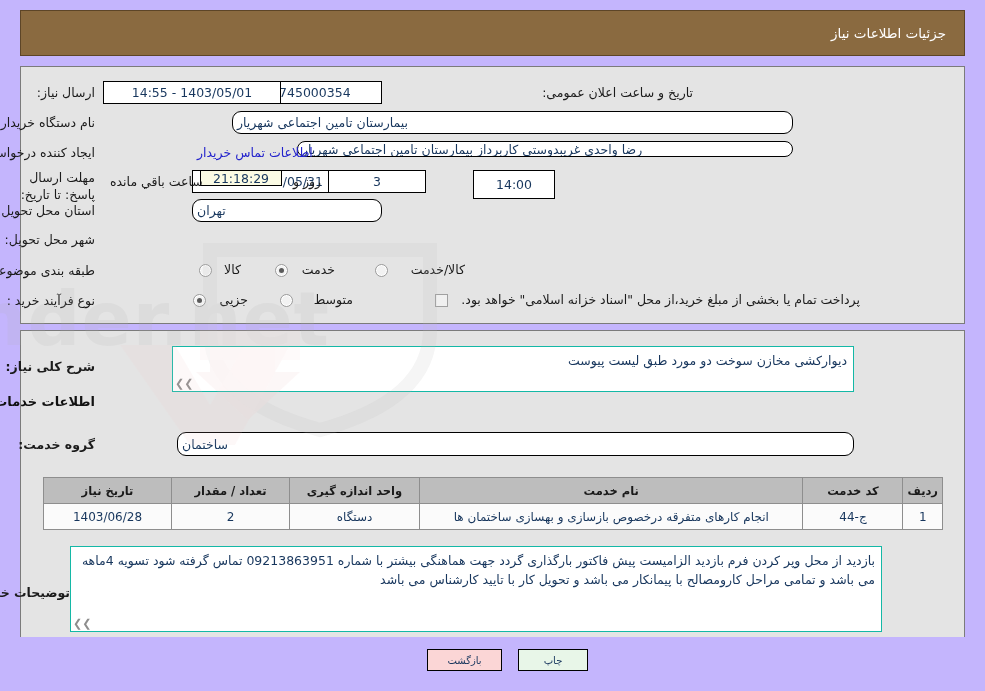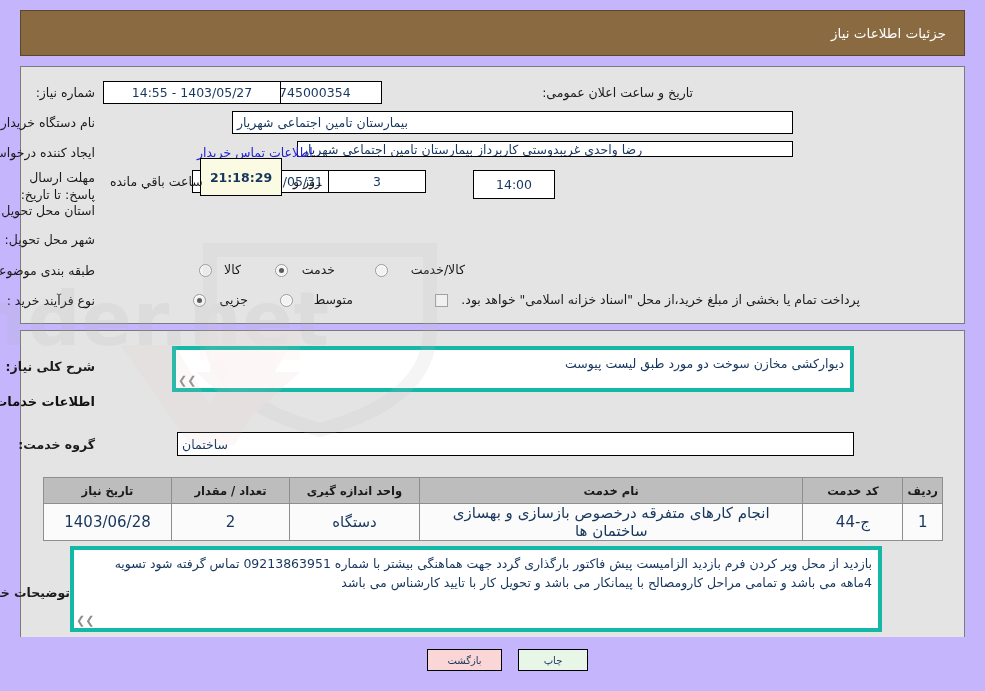--- a/index.html
+++ b/index.html
@@ -60,21 +60,21 @@
     font-size: 12.5px;
     color: #17365d;
     display: flex;
     align-items: center;
     padding: 0 4px;
     white-space: nowrap;
     overflow: hidden;
     direction: rtl;
   }
   .fld.center { justify-content: center; }
-  .fld.right  { justify-content: flex-end; }
+  .fld.right  { justify-content: flex-end; border-radius: 9px; }
   .fld.yel { background: #fbfbe4; }
   .link {
     position: absolute;
     color: #2222cc;
     font-size: 12.5px;
     text-decoration: none;
     cursor: pointer;
     white-space: nowrap;
   }
   .plain {
@@ -105,21 +105,21 @@
     position: absolute;
     width: 13px; height: 13px;
     border: 1px solid #a0a0a0;
     background: #f0f0f0;
   }
 
   
   .ta {
     position: absolute;
     background: #ffffff;
-    border: 4px solid #14b8a6;
+    border: 1px solid #14b8a6;
     font-size: 12.5px;
     color: #17365d;
     padding: 4px 6px 0 6px;
     direction: rtl;
     text-align: right;
     line-height: 1.55;
     overflow: hidden;
   }
   .ta .grip {
     position: absolute;
@@ -159,21 +159,21 @@
     text-align: center;
     padding: 0 4px;
   }
   .tbl td {
     background: #fbfbfb;
     border: 1px solid #8e8e8e;
     color: #17365d;
     height: 26px;
     text-align: center;
     padding: 0 4px;
-    font-size: 15px;
+    font-size: 12px;
   }
 
   
   .btn {
     position: absolute;
     height: 22px;
     border: 1px solid #000000;
     font-size: 10px;
     font-family: "DejaVu Sans", "Liberation Sans", sans-serif;
     display: flex; align-items: center; justify-content: center;
@@ -196,43 +196,44 @@
 <body>
 
 <div class="page">
 
   <div class="titlebar">
     <span class="ttl">جزئیات اطلاعات نیاز</span>
   </div>
 
   <div class="panel" id="panel-top"></div>
 
-  <div class="lbl" style="right:890px; top:85px;">شماره نیاز:</div>
+  <div class="lbl" style="right:890px; top:85px;">ارسال نیاز:</div>
   <div class="fld center" style="right:603px; top:81px; width:190px; height:23px;">1103091745000354</div>
 
   <div class="lbl" style="right:292px; top:85px;">تاریخ و ساعت اعلان عمومی:</div>
-  <div class="fld center" style="right:684px; top:81px; width:178px; height:23px; left:103px; right:auto;">1403/05/27 - 14:55</div>
+  <div class="fld center" style="right:684px; top:81px; width:178px; height:23px; left:103px; right:auto;">1403/05/01 - 14:55</div>
 
   <div class="lbl" style="right:890px; top:115px;">نام دستگاه خریدار:</div>
   <div class="fld right" style="left:232px; top:111px; width:561px; height:23px;">بیمارستان تامین اجتماعی شهریار</div>
 
   <div class="lbl" style="right:890px; top:145px;">ایجاد کننده درخواست:</div>
   <div class="fld right" style="left:297px; top:141px; width:496px; height:16px;">رضا واحدی غریبدوستی کاربرداز بیمارستان تامین اجتماعی شهریار</div>
   <a class="link" style="left:197px; top:145px;">اطلاعات تماس خریدار</a>
 
   <div class="lbl" style="right:890px; top:170px; text-align:right; white-space:normal; width:82px; line-height:1.35;">مهلت ارسال پاسخ: تا تاریخ:</div>
   <div class="fld center" style="right:603px; top:170px; width:190px; height:23px;">1403/05/31</div>
   <div class="plain" style="right:560px; top:174px;">ساعت</div>
   <div class="fld center" style="left:473px; top:170px; width:82px; height:29px;">14:00</div>
   <div class="fld center" style="left:328px; top:170px; width:98px; height:23px;">3</div>
   <div class="plain" style="left:293px; top:174px;">روز و</div>
-  <div class="fld center yel" style="left:200px; top:158px; width:82px; height:38px;font-weight:bold;">21:18:29</div>
+  <div class="fld center yel" style="left:200px; top:170px; width:82px; height:16px;">21:18:29</div>
   <div class="plain" style="left:110px; top:174px;">ساعت باقي مانده</div>
 
   <div class="lbl" style="right:890px; top:203px;">استان محل تحویل:</div>
+  <div class="fld right" style="right:603px; top:199px; width:190px; height:23px;">تهران</div>
 
   <div class="lbl" style="right:890px; top:232px;">شهر محل تحویل:</div>
 
   <div class="lbl" style="right:890px; top:263px;">طبقه بندی موضوعی:</div>
 
   <span class="radio" style="right:773px; top:264px;"></span>
   <div class="plain" style="right:744px; top:262px;">کالا</div>
 
   <span class="radio on" style="right:697px; top:264px;"></span>
   <div class="plain" style="right:650px; top:262px;">خدمت</div>

